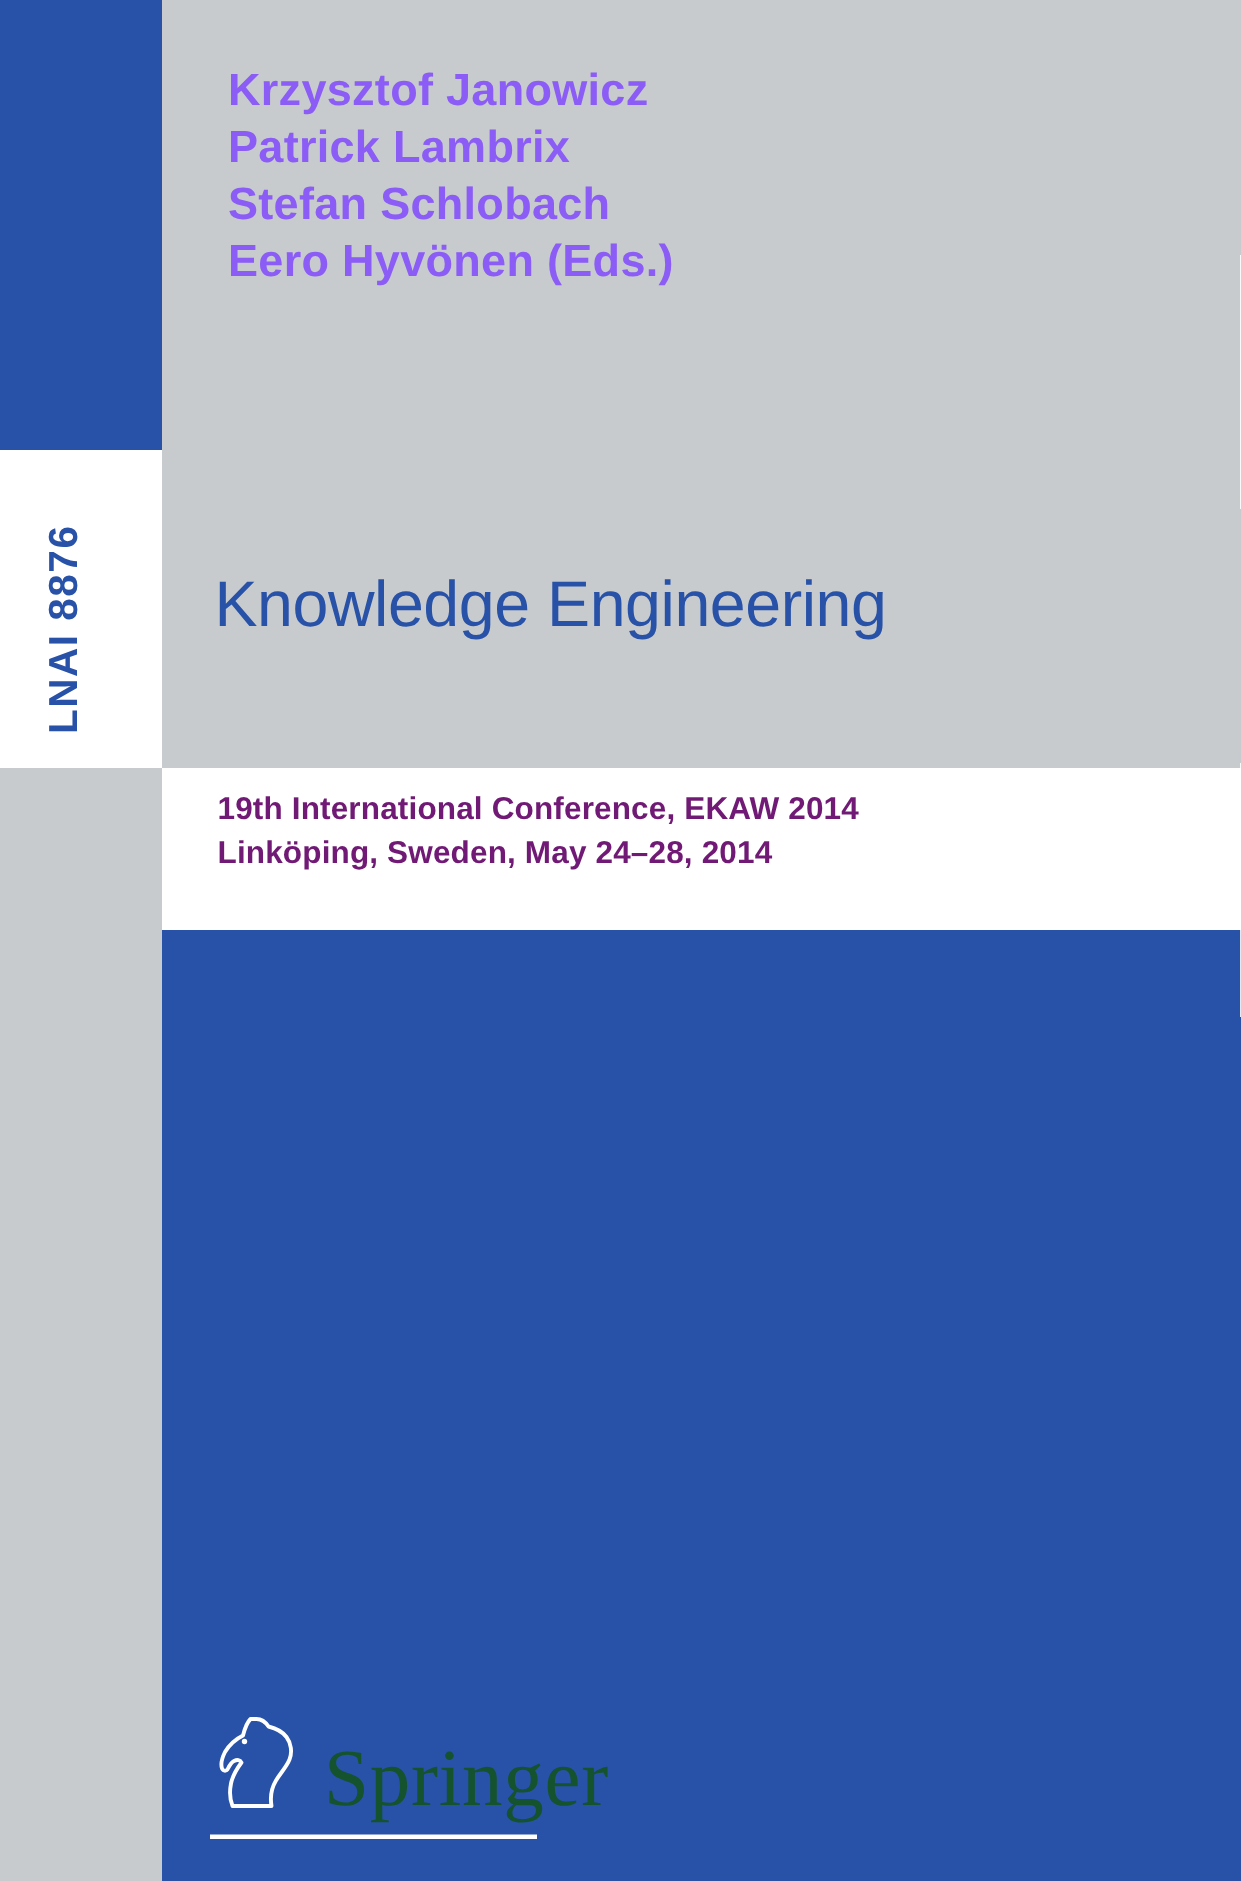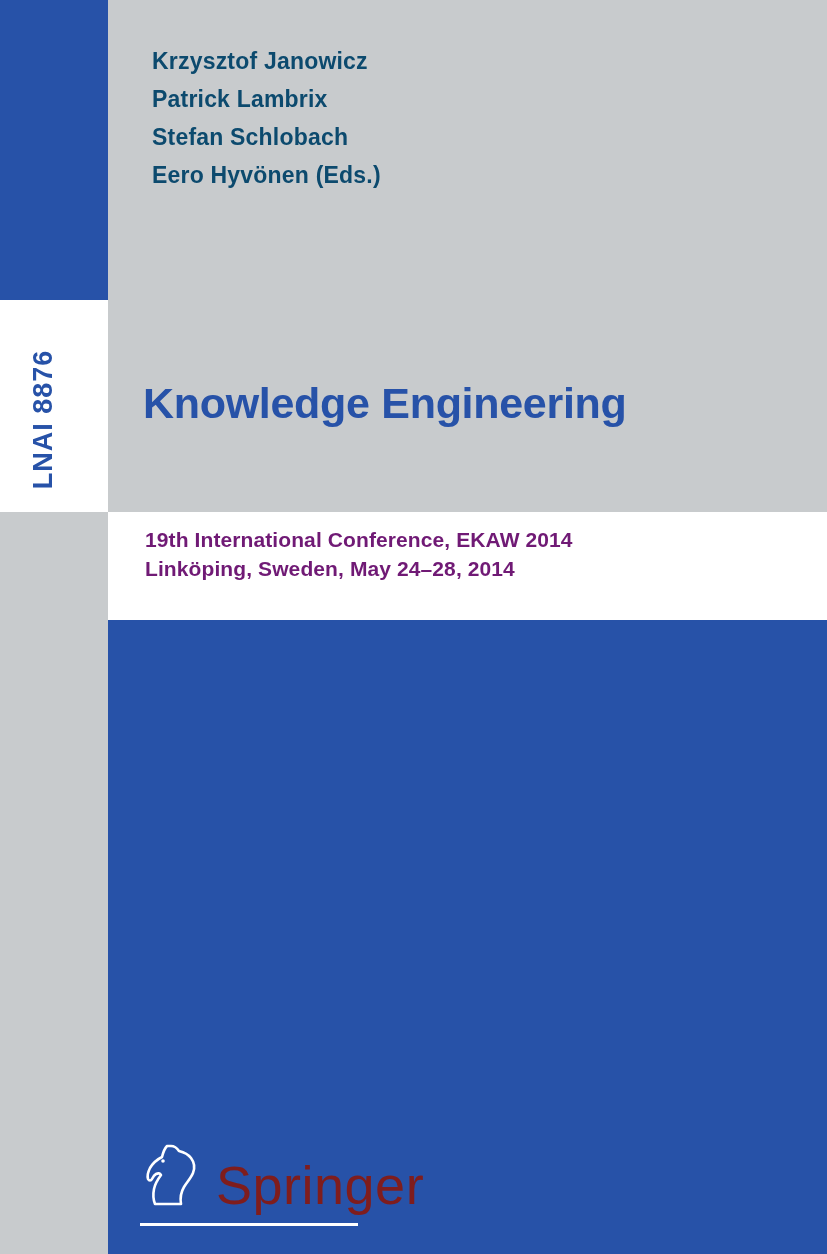--- a/index.html
+++ b/index.html
@@ -63,22 +63,22 @@
   }
 
   
   .editors {
     position: absolute;
     left: 152px;
     top: 42px;
     width: 620px;
   }
   .editor-line {
-    color: #0c4a6e;
-    font-size: 23px;
+    color: #8b5cf6;
+    font-size: 30px;
     font-weight: bold;
     line-height: 38px;
     letter-spacing: 0.2px;
     white-space: nowrap;
   }
 
   
   .spine-label {
     position: absolute;
     left: -62px;
@@ -96,21 +96,21 @@
   
   .title-block {
     position: absolute;
     left: 143px;
     top: 372px;
     width: 680px;
   }
   .title-line {
     color: #2752a8;
     font-size: 43px;
-    font-weight: bold;
+    font-weight: normal;
     line-height: 62px;
     letter-spacing: -0.3px;
     white-space: nowrap;
   }
 
   
   .subtitle-block {
     position: absolute;
     left: 145px;
     top: 525px;
@@ -133,25 +133,25 @@
     display: flex;
     align-items: flex-end;
     gap: 14px;
   }
   .springer-knight {
     width: 62px;
     height: 72px;
     display: block;
   }
   .springer-wordmark {
-    color: #7f1d1d;
+    color: #14532d;
     font-size: 54px;
     font-weight: normal;
     line-height: 58px;
-    font-family: Liberation Sans, sans-serif;
+    font-family: Liberation Serif, serif;
     letter-spacing: 0.5px;
   }
   .springer-rule {
     position: absolute;
     left: 140px;
     bottom: 28px;
     width: 218px;
     height: 3px;
     background: #ffffff;
   }

